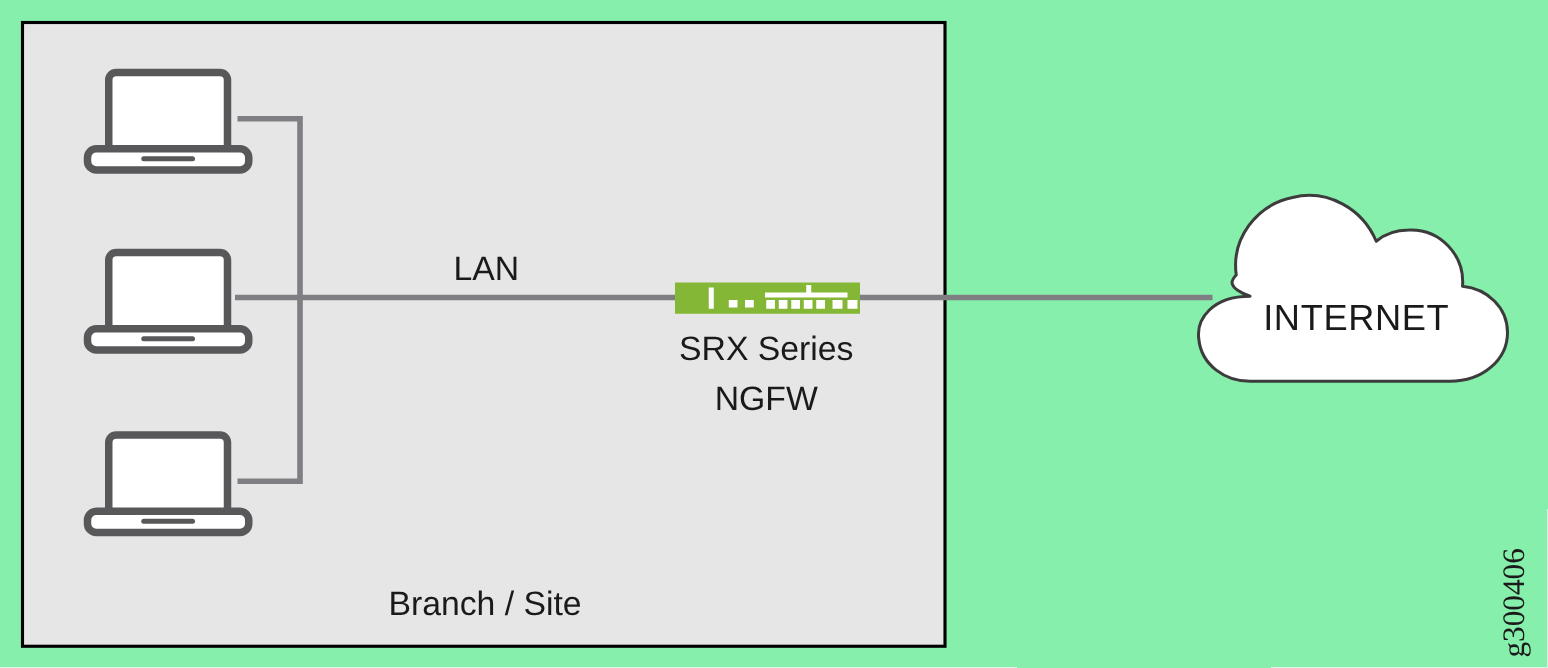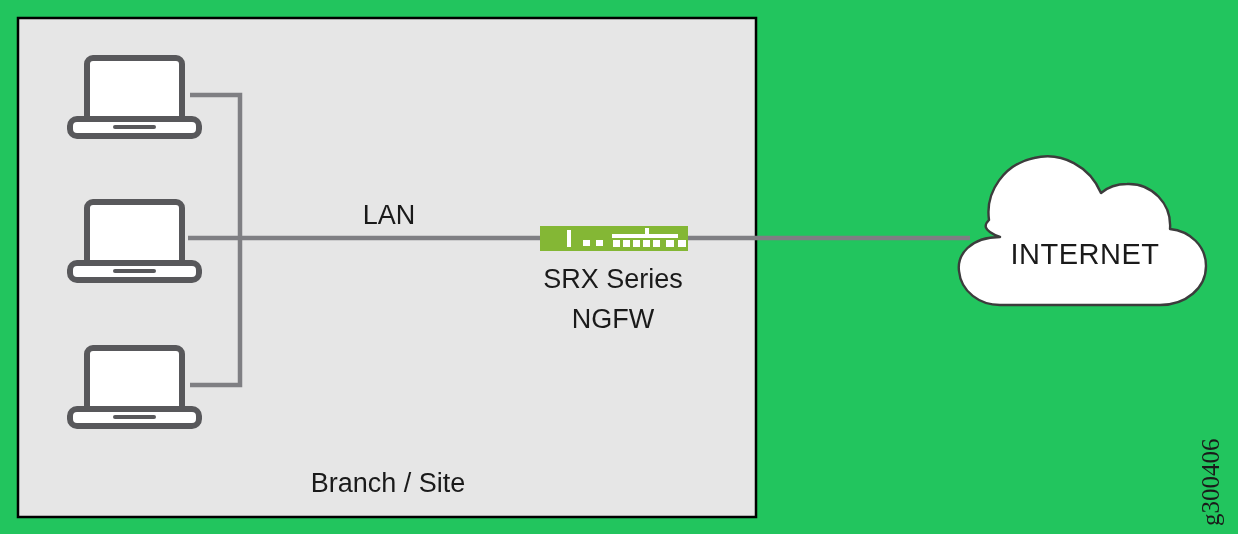--- a/index.html
+++ b/index.html
@@ -7,21 +7,21 @@
     padding: 0;
     background: #ffffff;
   }
   body {
     font-family: "Liberation Sans", sans-serif;
   }
   #canvas {
     position: relative;
     width: 1238px;
     height: 534px;
-    background: #22c55e;
+    background: #86efac;
     overflow: hidden;
   }
   #diagram-svg {
     position: absolute;
     left: 0;
     top: 0;
     width: 1238px;
     height: 534px;
   }
   .diagram-label {

